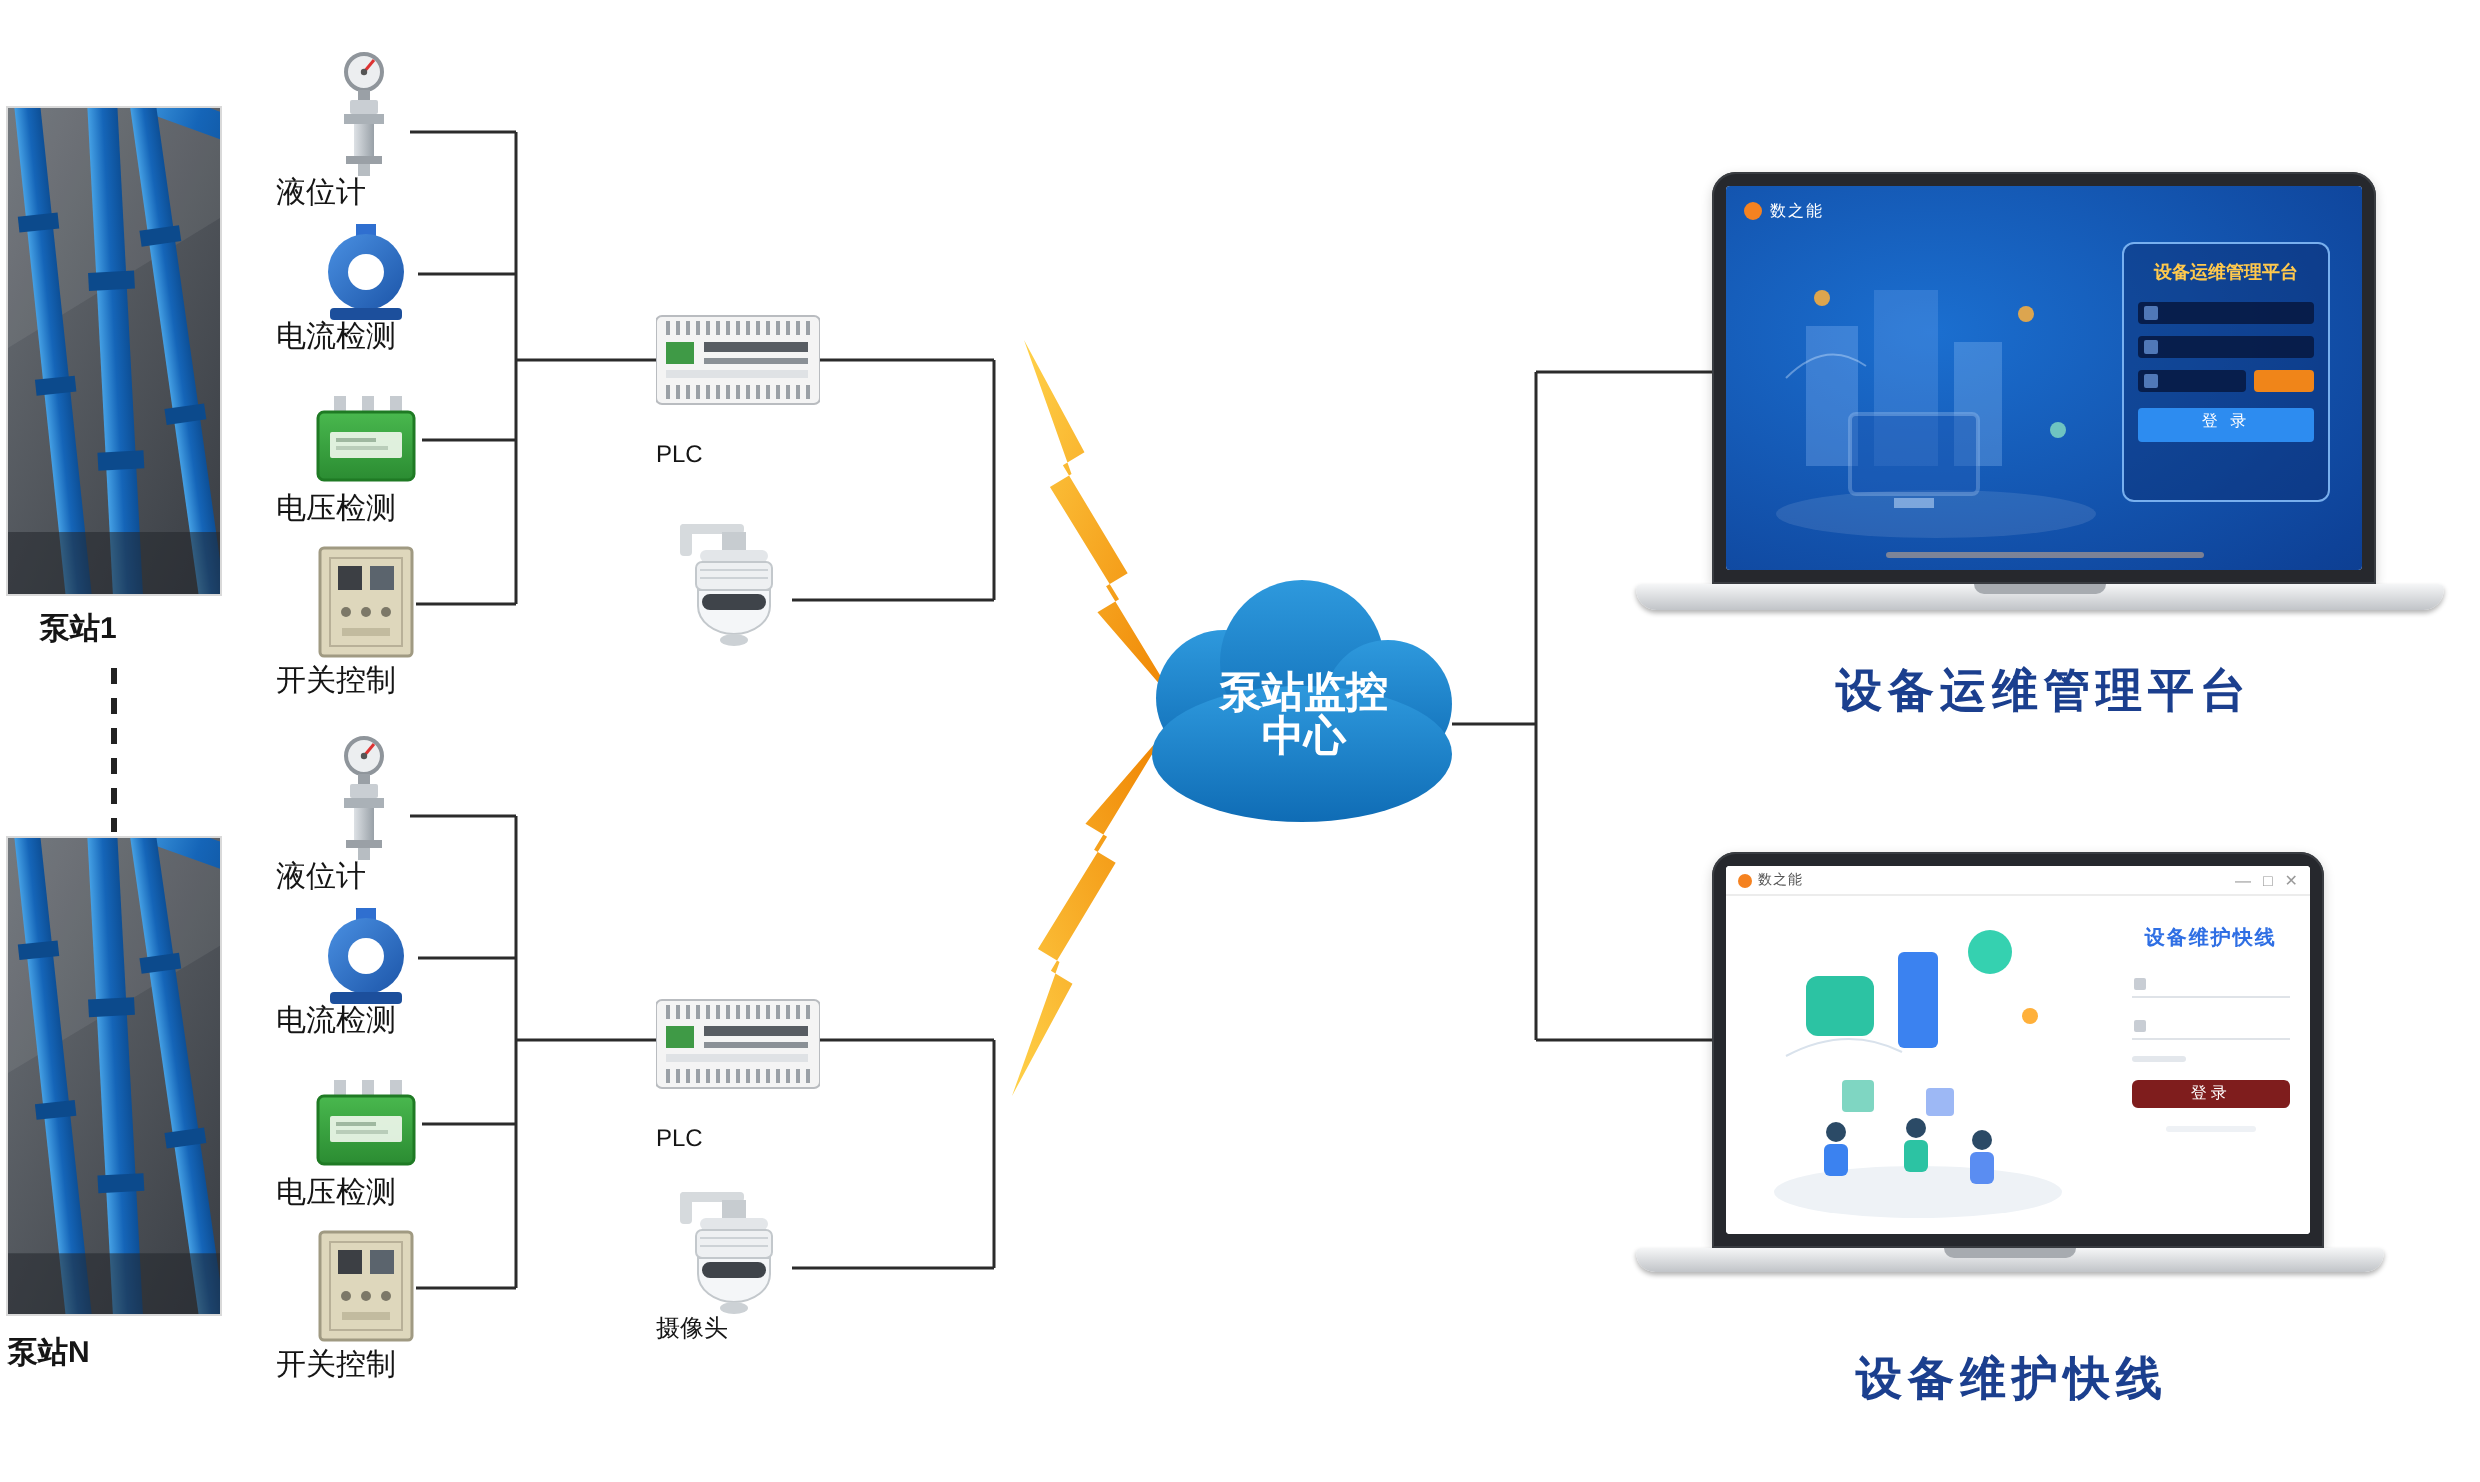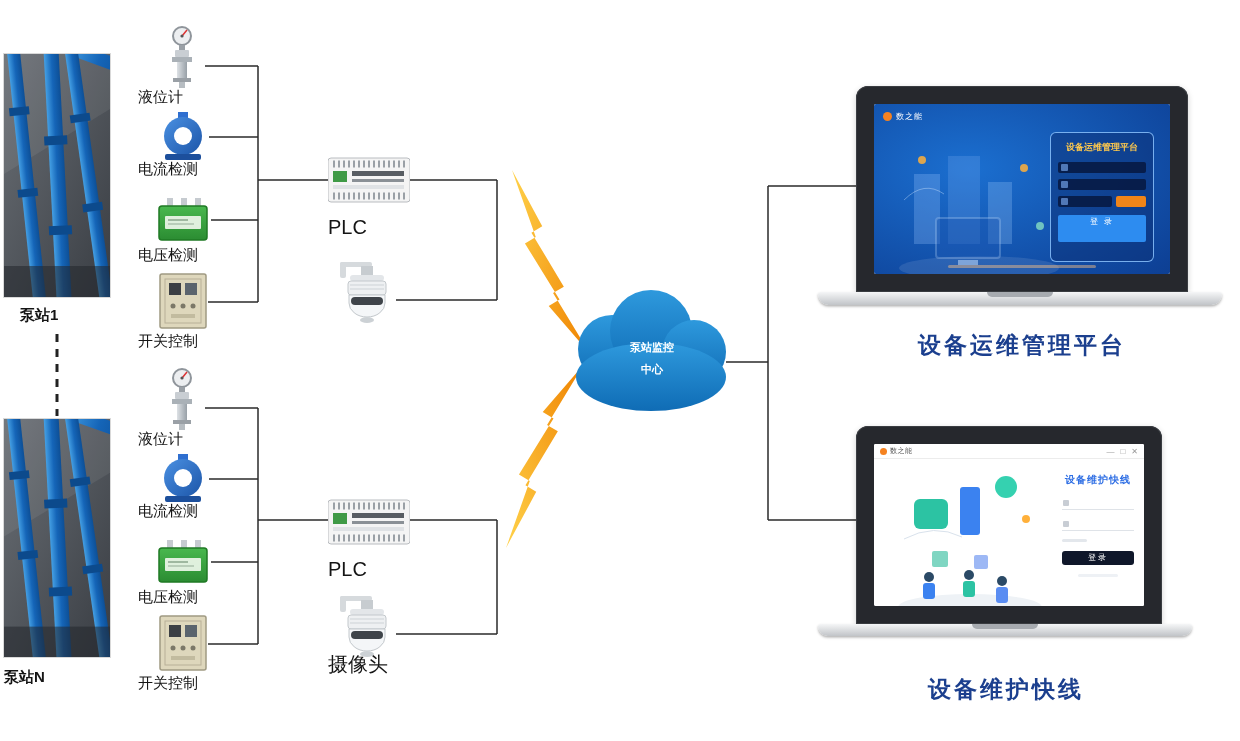--- a/index.html
+++ b/index.html
@@ -2,69 +2,69 @@
 <html><head>
 <meta charset="utf-8">
 <style>
   *{margin:0;padding:0;box-sizing:border-box}
   html,body{width:1240px;height:741px}
   body{position:relative;background:#ffffff;overflow:hidden;
        font-family:"Liberation Sans","DejaVu Sans",sans-serif;color:#1a1a1a}
   .abs{position:absolute}
   .label{position:absolute;text-align:left;font-size:15px;color:#151515;line-height:18px}
   .label.bold{font-weight:700}
-  .devlabel{font-size:20px}
+  .devlabel{font-size:12px}
   .caption{position:absolute;text-align:center;font-family:"Liberation Serif","DejaVu Serif",serif;
            font-size:23px;font-weight:700;color:#1b3f8e;letter-spacing:3px}
   .cloud-text{position:absolute;left:576px;top:336px;width:152px;text-align:center;
-              color:#fff;font-size:11px;font-weight:700;line-height:22px}
+              color:#fff;font-size:21px;font-weight:700;line-height:22px}
   .cloud-text span{display:block}
   .photo{position:absolute;overflow:hidden;box-shadow:0 0 0 1px rgba(0,0,0,.15)}
   .photo svg{display:block;width:100%;height:100%}
   .icon{position:absolute}
   .icon svg{display:block;width:100%;height:100%}
   
-  .laptop-screen{position:absolute;background:#26282d;border-radius:12px 12px 0 0;padding:18px;
+  .laptop-screen{position:absolute;background:#26282d;border-radius:12px 12px 0 0;padding:7px;
                  box-shadow:0 2px 6px rgba(0,0,0,.18), inset 0 0 0 1px #3a3d42}
   .laptop-screen .inner{width:100%;height:100%;position:relative;overflow:hidden;border-radius:2px;background:#fff}
   .laptop-base{position:absolute;background:linear-gradient(#f5f6f7,#c1c4c8);
                border-radius:3px 3px 12px 12px;box-shadow:0 1.5px 2.5px rgba(0,0,0,.3)}
   .laptop-base:after{content:"";position:absolute;left:50%;top:0;transform:translateX(-50%);
                      width:66px;height:5px;background:#a7abb0;border-radius:0 0 6px 6px}
   
   .screen1{width:100%;height:100%;position:relative;
            background:radial-gradient(130% 130% at 32% 38%,#1b6fd0 0%,#0e4298 65%,#0a3177 100%)}
   .brand{position:absolute;left:9px;top:7px;display:flex;align-items:center;gap:4px}
   .brand .dot{width:9px;height:9px;border-radius:50%;background:#f58220}
   .brand .txt{font-size:8px;color:#fff;letter-spacing:1px}
   .login-card{position:absolute;right:16px;top:28px;width:104px;height:130px;padding:8px 7px;
               border:1px solid rgba(140,195,255,.85);border-radius:6px;background:rgba(12,45,110,.45)}
   .login-card .ttl{font-size:9px;font-weight:700;color:#ffc94d;text-align:center;margin-bottom:8px;white-space:nowrap}
   .inp{height:11px;background:rgba(6,24,64,.85);border-radius:2px;margin-bottom:6px;position:relative}
   .inp:before{content:"";position:absolute;left:3px;top:2px;width:7px;height:7px;background:rgba(130,180,255,.6);border-radius:1px}
   .cap-row{display:flex;gap:4px;margin-bottom:6px}
   .cap-row .inp{flex:1;margin-bottom:0}
   .captcha{width:30px;height:11px;background:#f08519;border-radius:2px}
-  .btn1{height:27px;background:#2d8cf0;border-radius:2px;color:#fff;font-size:8px;line-height:14px;
+  .btn1{height:17px;background:#2d8cf0;border-radius:2px;color:#fff;font-size:8px;line-height:14px;
         text-align:center;letter-spacing:2px;margin-top:8px}
   .foot1{position:absolute;bottom:6px;left:25%;width:50%;height:3px;background:rgba(255,195,130,.45);border-radius:2px}
   
   .screen2{width:100%;height:100%;position:relative;background:#fff}
   .topbar{position:absolute;left:0;top:0;right:0;height:15px;background:#fff;border-bottom:1px solid #ececec;
           display:flex;align-items:center;justify-content:space-between;padding:0 6px}
   .topbar .brand2{display:flex;align-items:center;gap:3px}
   .topbar .dot{width:7px;height:7px;border-radius:50%;background:#f58220}
   .topbar .txt{font-size:7px;color:#555;letter-spacing:.5px}
   .winctl{display:flex;gap:6px;color:#999;font-size:8px;line-height:15px}
   .rpanel{position:absolute;right:0;top:15px;bottom:0;width:34%;background:#fff;padding:14px 10px 0}
   .rpanel .ttl2{font-size:10px;font-weight:700;color:#2f6fe4;text-align:center;letter-spacing:1px;margin-bottom:10px;white-space:nowrap}
   .uline{height:13px;border-bottom:1px solid #dfe3e8;margin-bottom:8px;position:relative}
   .uline:before{content:"";position:absolute;left:1px;top:3px;width:6px;height:6px;background:#c8cdd4;border-radius:1px}
   .tiny-row{height:3px;width:34%;background:#e3e7ec;border-radius:2px;margin:2px 0 9px}
-  .btn2{height:14px;background:#0f172a;border-radius:3px;color:#fff;font-size:8px;line-height:14px;
+  .btn2{height:14px;background:#7f1d1d;border-radius:3px;color:#fff;font-size:8px;line-height:14px;
         text-align:center;letter-spacing:2px}
   .foot2{width:56%;height:3px;background:#eef1f5;border-radius:2px;margin:9px auto 0}
 </style>
 </head>
 <body>
 
 <svg class="abs" width="1240" height="741" viewBox="0 0 1240 741">
   <defs>
     <linearGradient id="lg" x1="0" y1="0" x2="1" y2="1">
       <stop offset="0" stop-color="#ffd24a"></stop>

